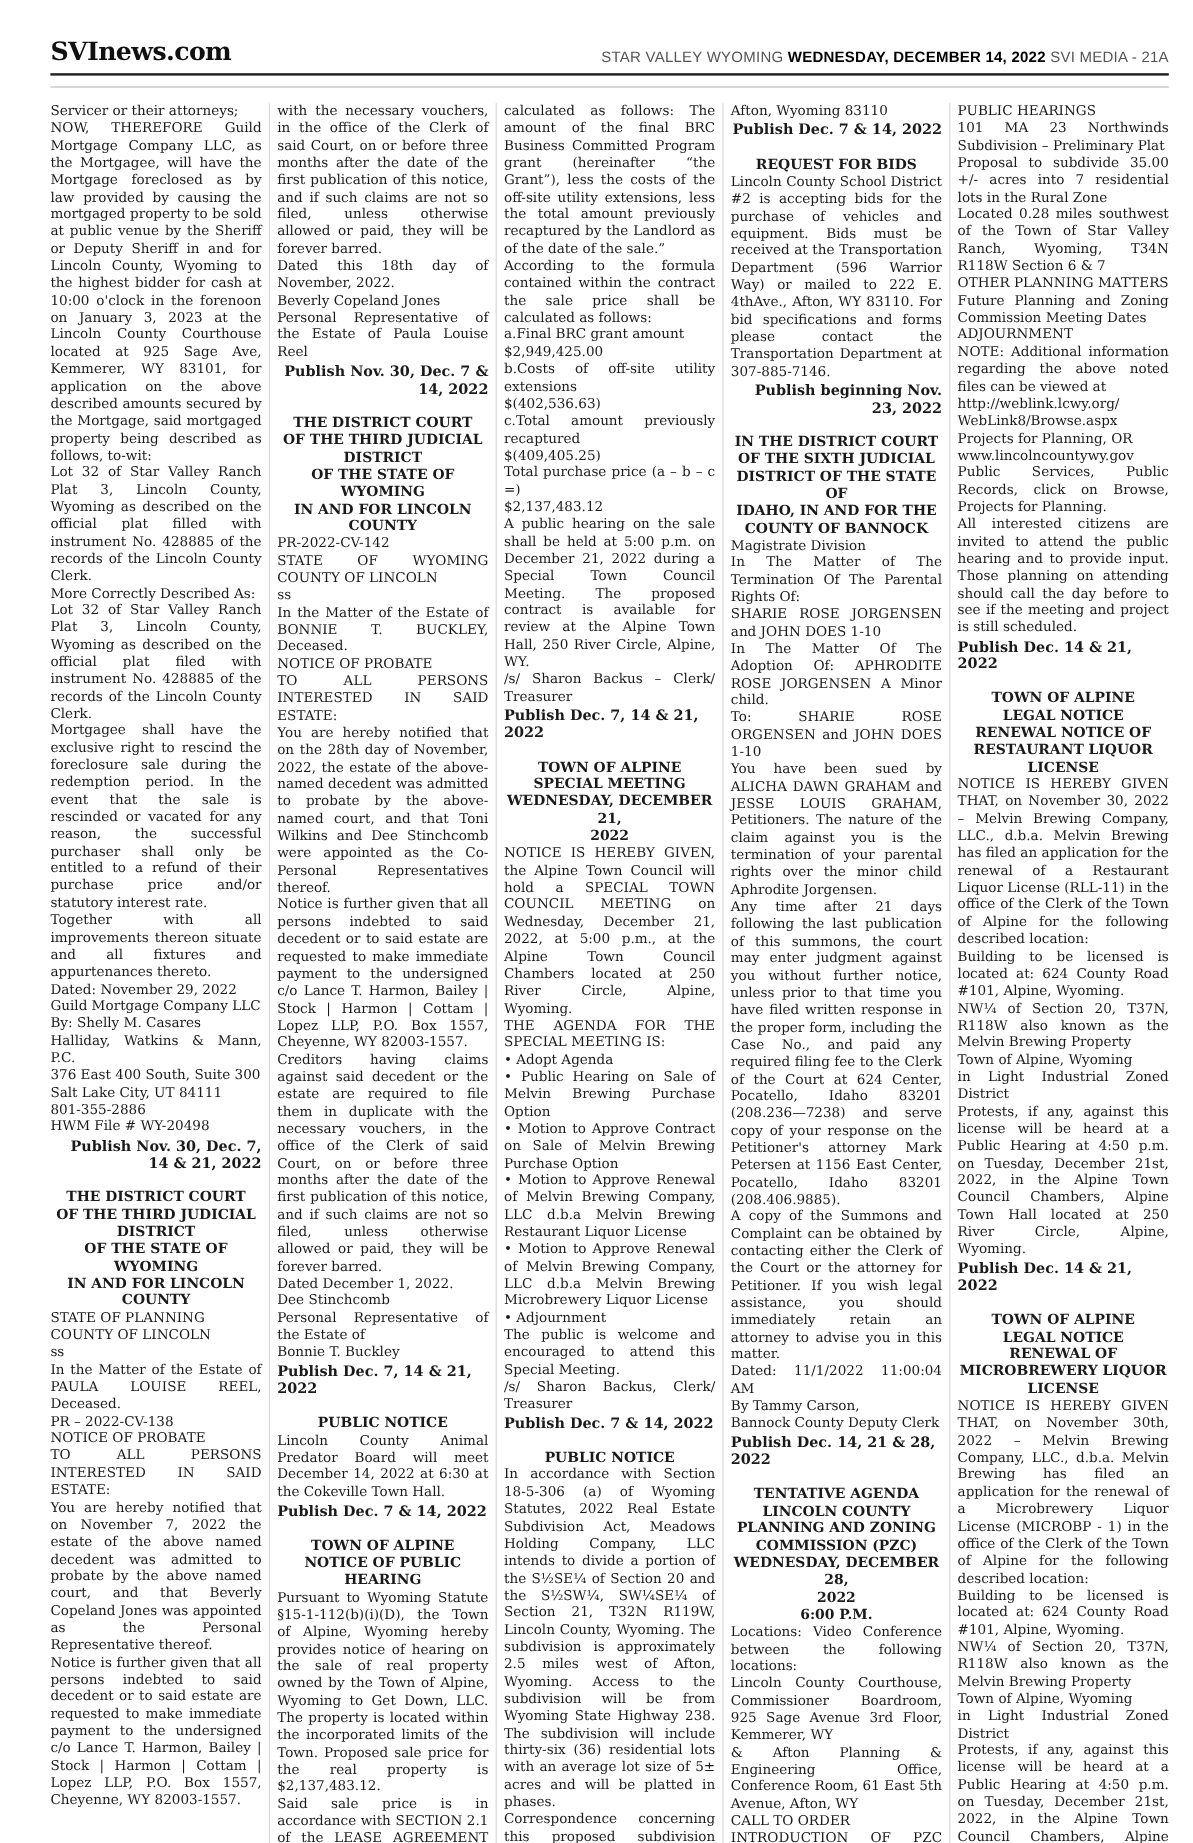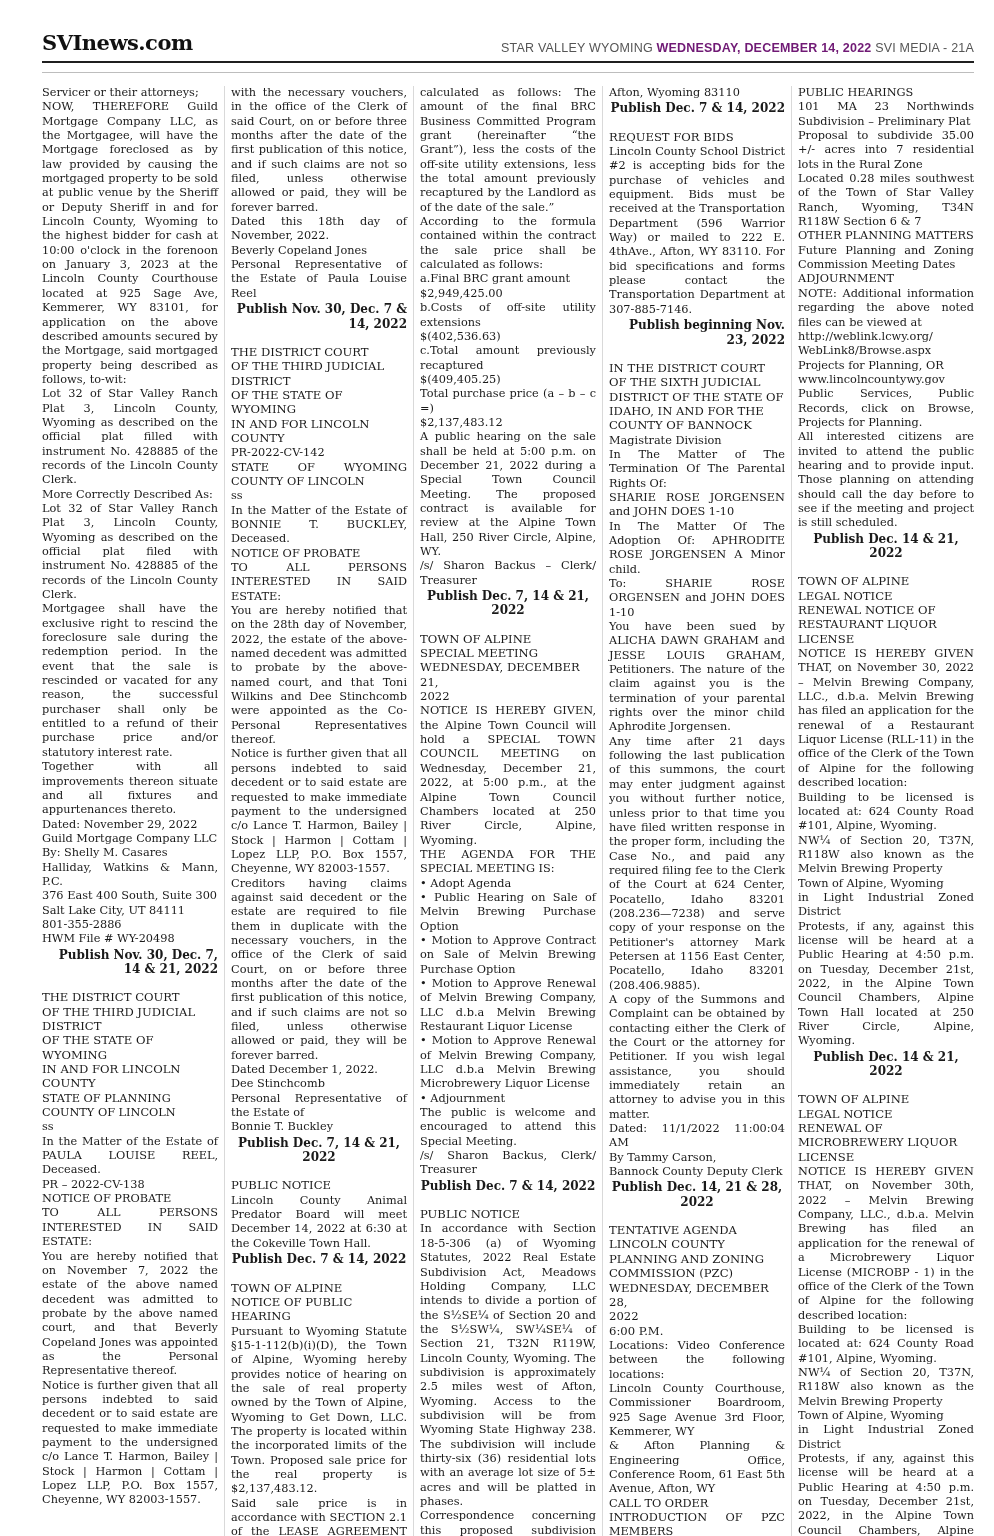--- a/index.html
+++ b/index.html
@@ -1,30 +1,30 @@
 <!DOCTYPE html>
 <html><head>
 <meta charset="utf-8">
 <style>
   html,body{margin:0;padding:0;background:#ffffff;}
   body{width:994px;height:1536px;overflow:hidden;font-family:"DejaVu Serif","Liberation Serif",serif;color:#1a1a1a;}
   .page{padding:30px 20px 0 42px;}
   .masthead{display:flex;justify-content:space-between;align-items:flex-end;padding-bottom:6px;border-bottom:2px solid #1f1f1f;gap:36px;}
   .logo{font-family:"DejaVu Serif",serif;font-weight:bold;font-size:21px;letter-spacing:-0.5px;color:#111;}
   .mast-right{font-family:"Liberation Sans",sans-serif;font-size:12.5px;color:#555;letter-spacing:0.2px;}
-  .mast-right .date{font-weight:bold;color:#701a75;}
+  .mast-right .date{font-weight:bold;color:#000000;}
   .subrule{border-bottom:1px solid #bdbdbd;margin-top:9px;}
   .cols{display:flex;margin-top:13px;}
   .col{width:176px;font-size:11.3px;line-height:14.35px;}
   .col:not(:first-child){border-left:1px solid #d9d9d9;margin-left:6px;padding-left:6px;}
   .para{text-align:justify;text-justify:inter-word;margin:0;}
-  .heading{font-weight:normal;text-align:left;white-space:pre-line;margin:14px 0 1px 0;font-size:11.6px;}
+  .heading{font-weight:bold;text-align:center;white-space:pre-line;margin:14px 0 1px 0;font-size:11.6px;}
   .publish{font-weight:bold;margin:1px 0 13px 0;font-size:12px;}
   .publish.right{text-align:right;}
-  .publish.center{text-align:center;}
+  .publish.center{}
   .para.center-plain{text-align:left;}
 </style>
 </head>
 <body>
 
 <div class="page">
   <div class="masthead">
     <div class="logo">SVInews.com</div>
     <div class="mast-right"><span>STAR VALLEY WYOMING </span><span class="date">WEDNESDAY, DECEMBER 14, 2022</span><span> SVI MEDIA - 21A</span></div>
   </div>

